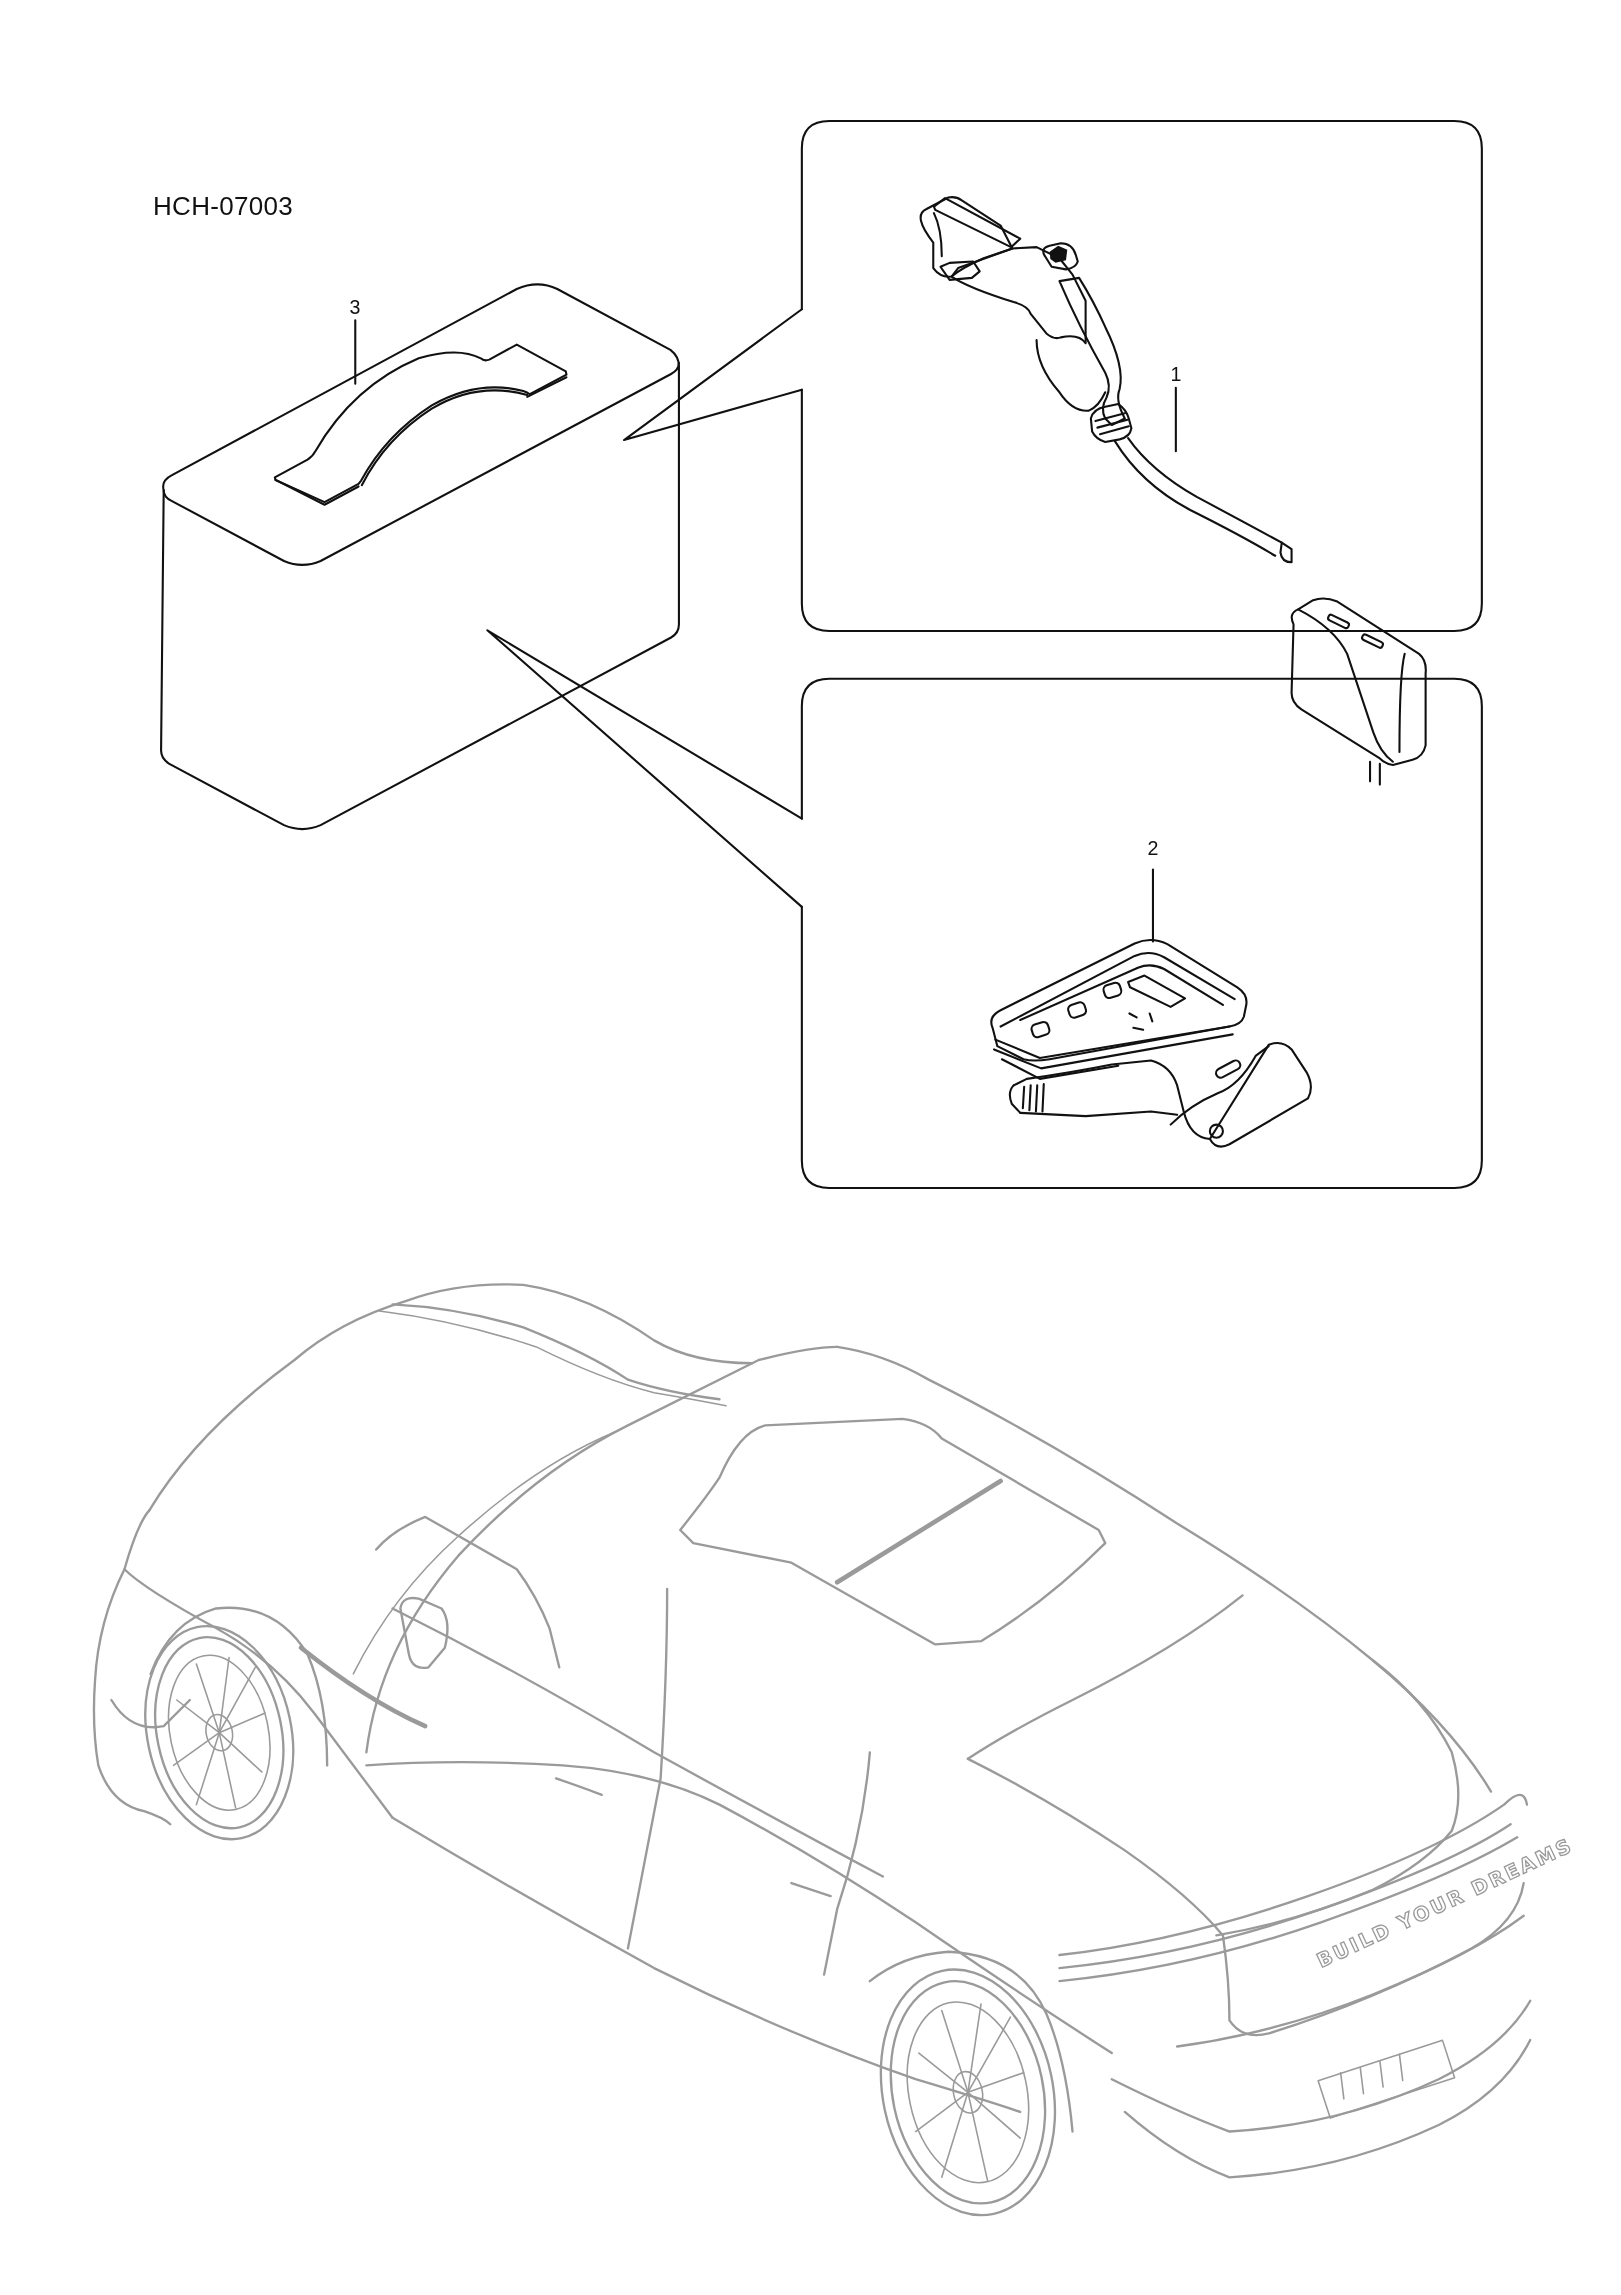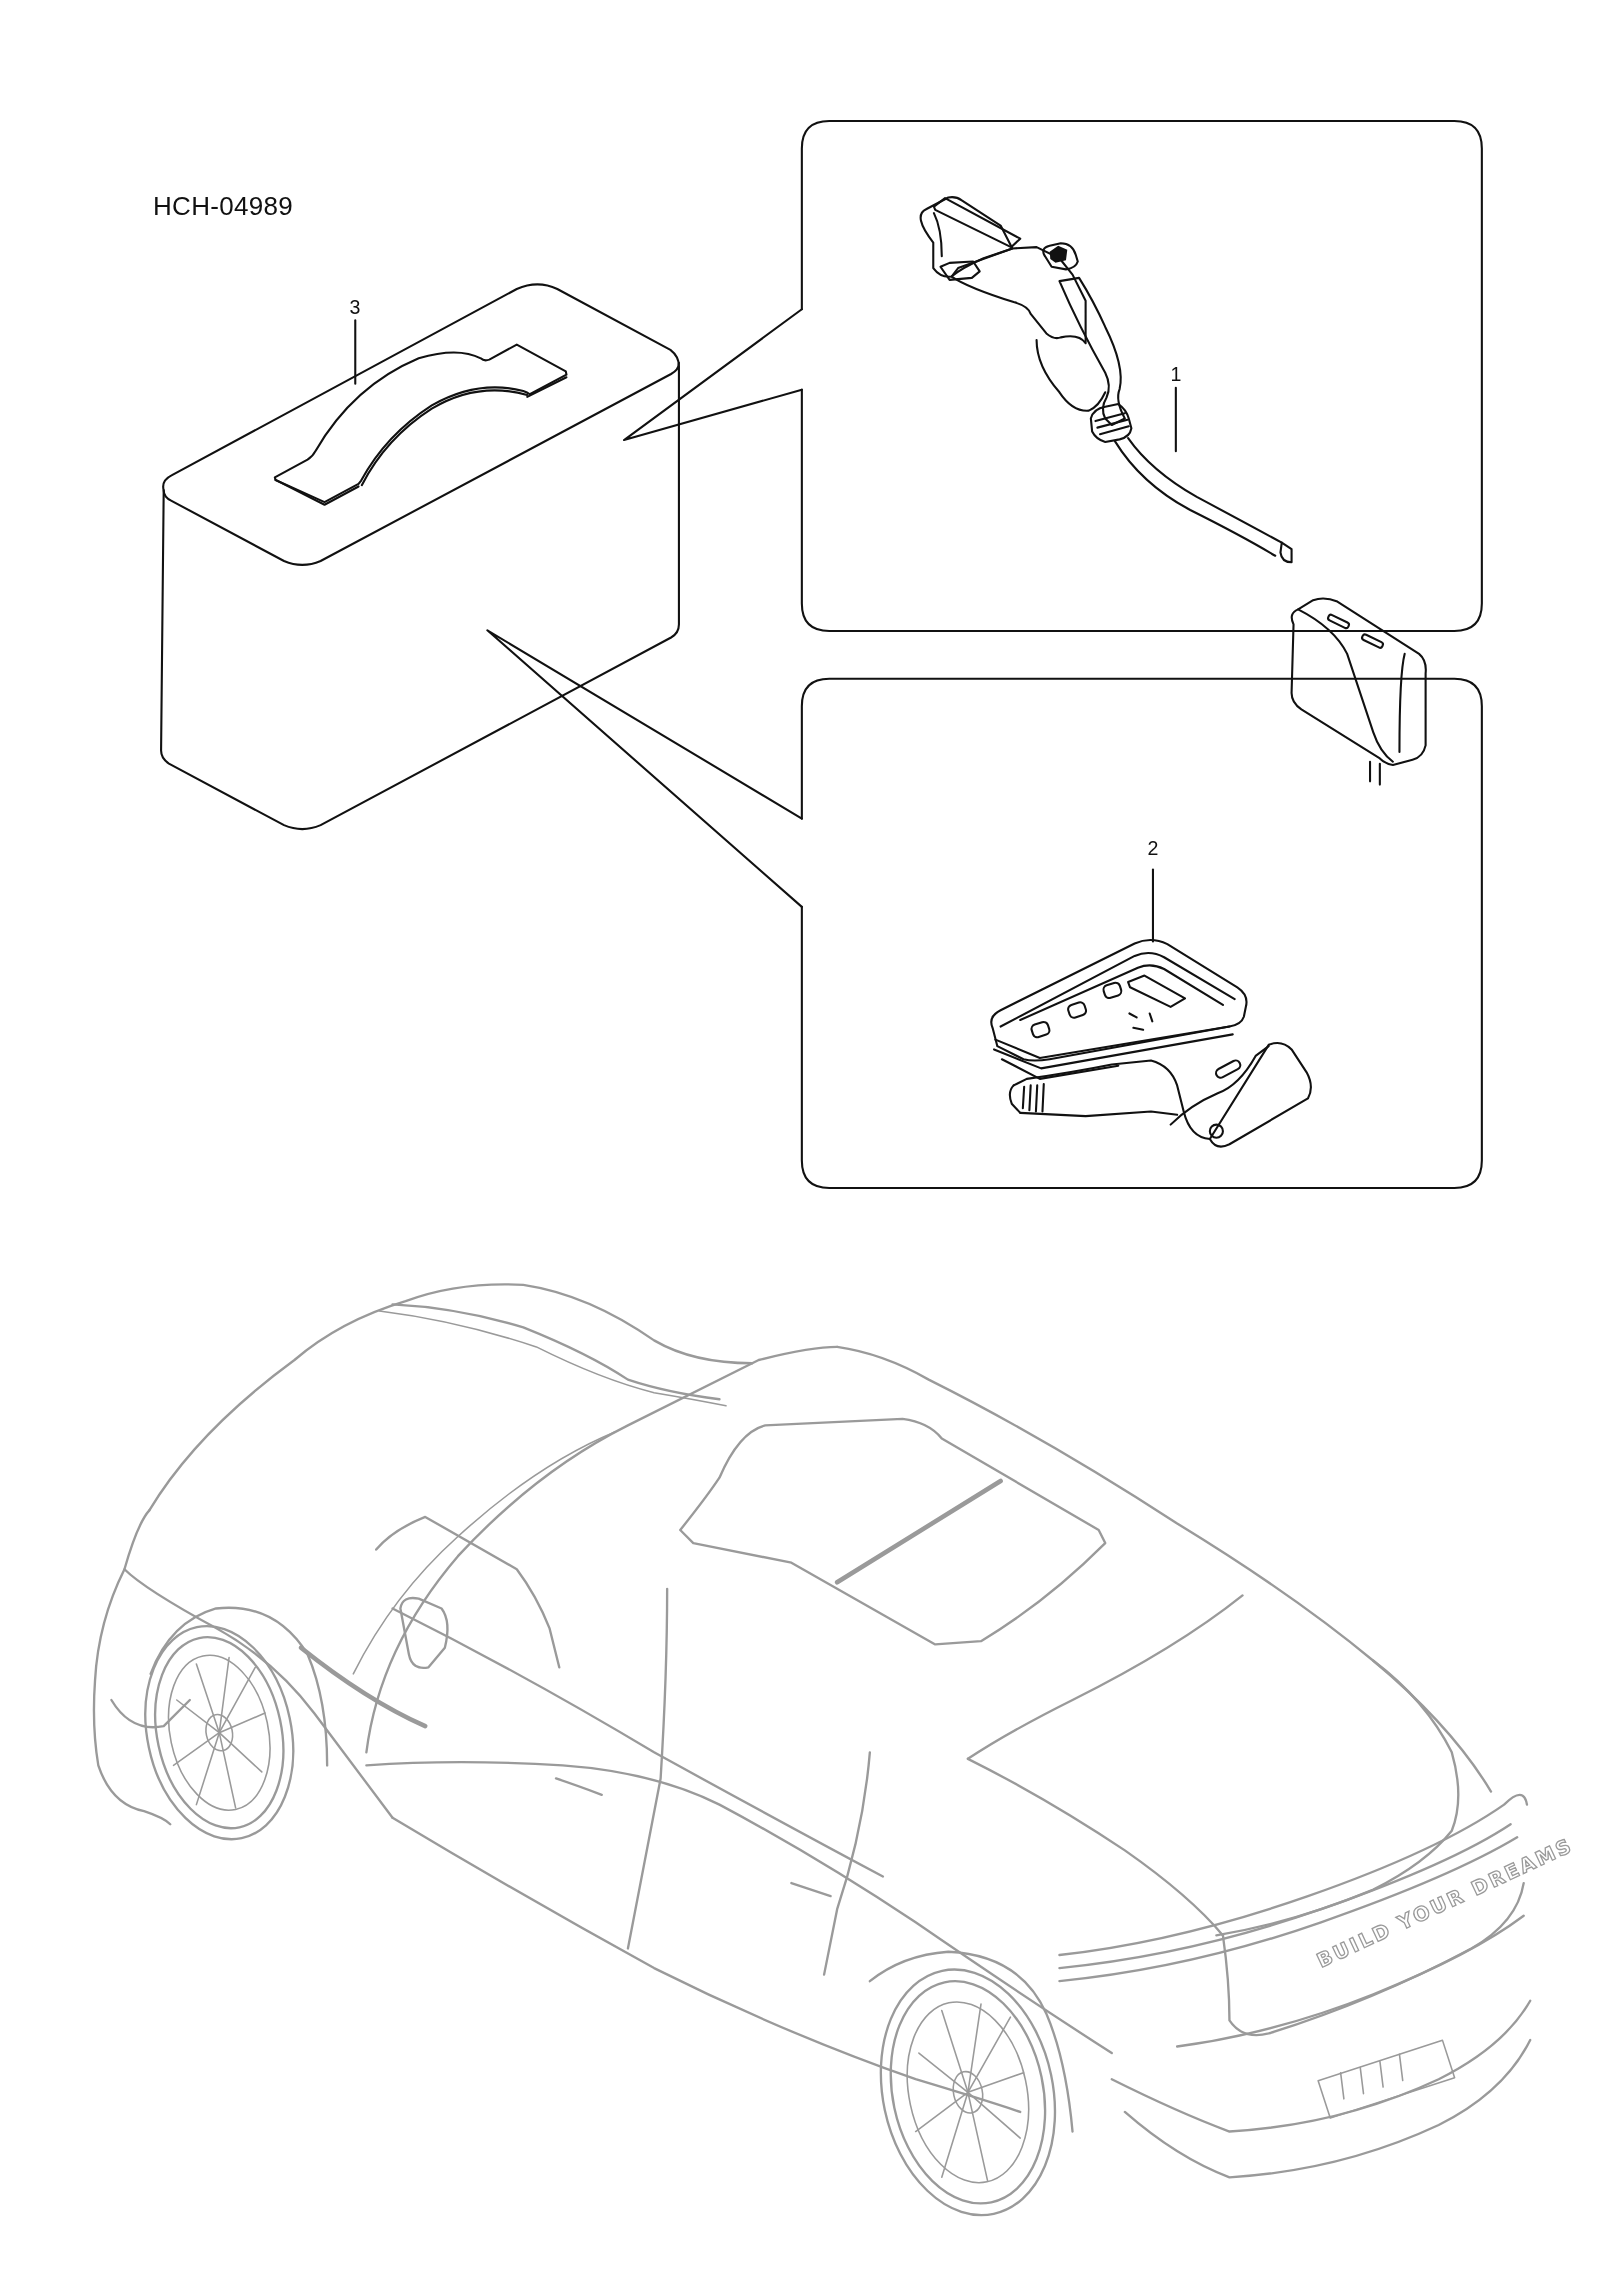--- a/index.html
+++ b/index.html
@@ -14,21 +14,21 @@
   .g { stroke: #9a9a9a; fill: none; stroke-width: 3.6; stroke-linejoin: round; stroke-linecap: round; }
   .gt { stroke: #9a9a9a; fill: none; stroke-width: 2.4; stroke-linejoin: round; stroke-linecap: round; }
   .gw { stroke: #9a9a9a; fill: none; stroke-width: 7; stroke-linecap: round; }
   .emblem { font-family: "DejaVu Sans", sans-serif; font-weight: bold; fill: none; stroke: #9a9a9a; stroke-width: 2; font-size: 30px; letter-spacing: 4px; }
 </style>
 </head>
 <body>
 
 <div class="sheet">
 
-  <div class="drawing-code">HCH-04989</div>
+  <div class="drawing-code">HCH-07003</div>
 
   <div class="callout-num" style="left:355px; top:298px;">3</div>
   <div class="callout-num" style="left:1176px; top:365px;">1</div>
   <div class="callout-num" style="left:1153px; top:839px;">2</div>
 
   <svg width="1622" height="2295" viewBox="0 0 2480 3510">
 
     <g>
 
       <path class="k" d="M 250 750 Q 246 735 262 727 L 790 442 Q 822 428 852 442 L 1025 535 Q 1038 545 1038 560

